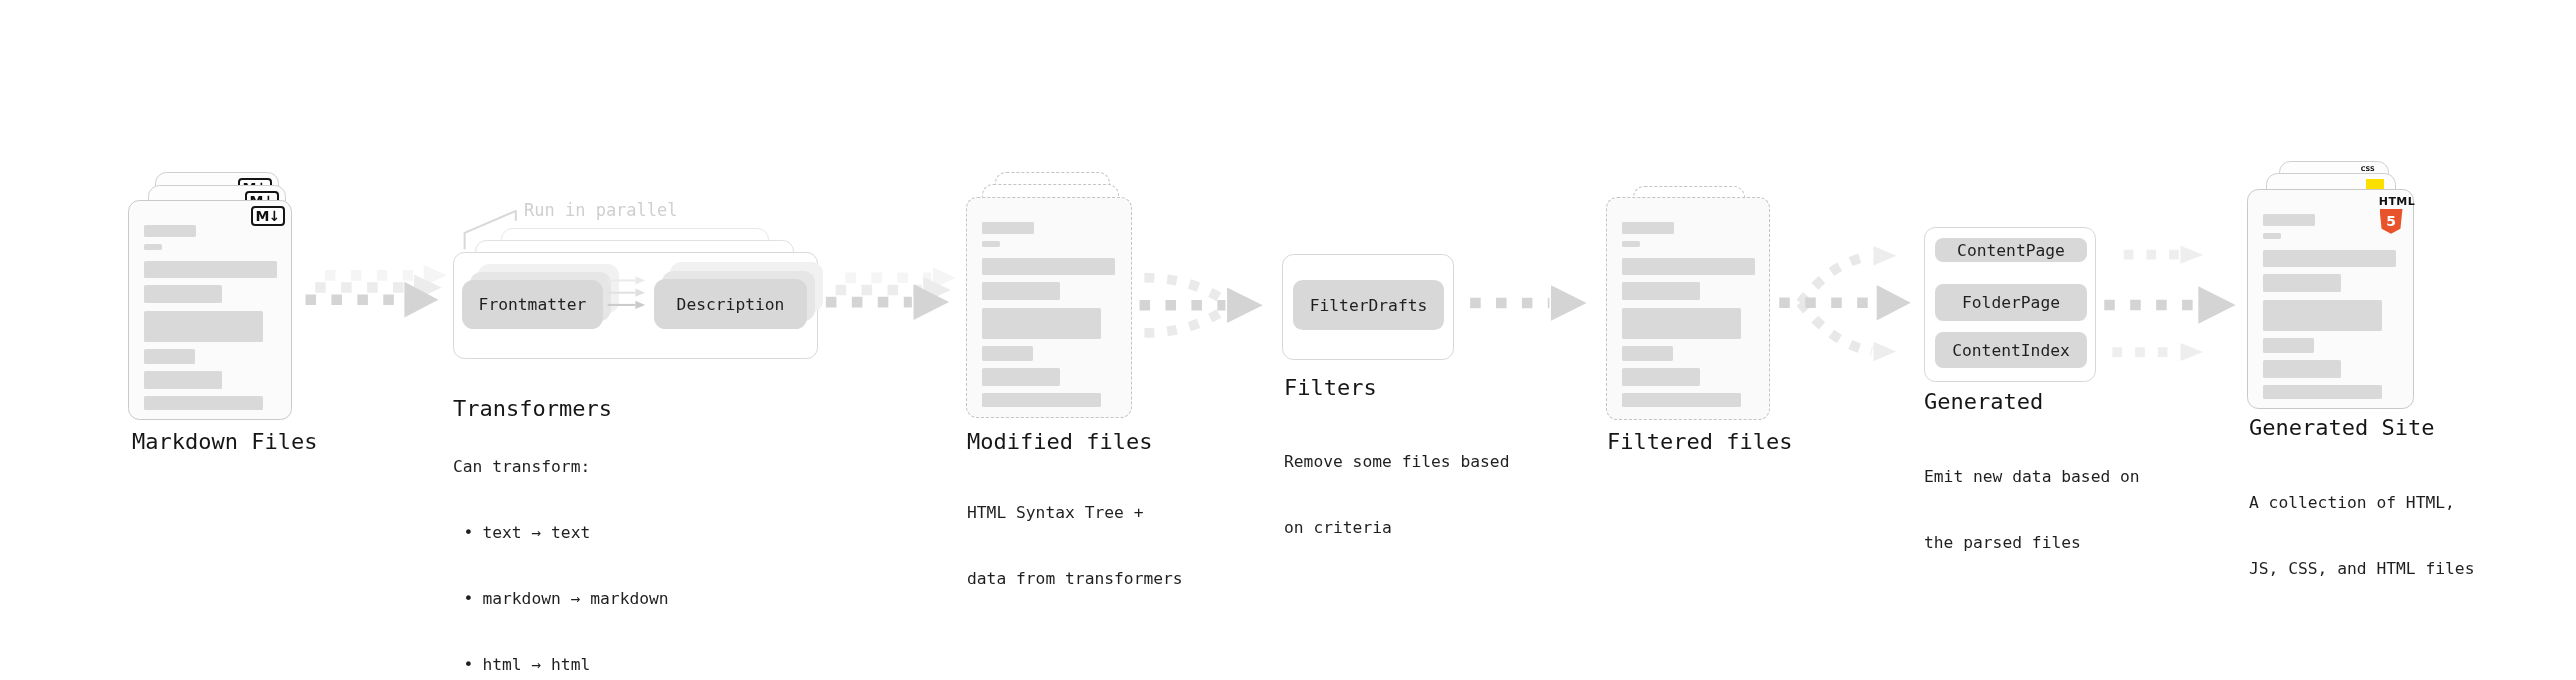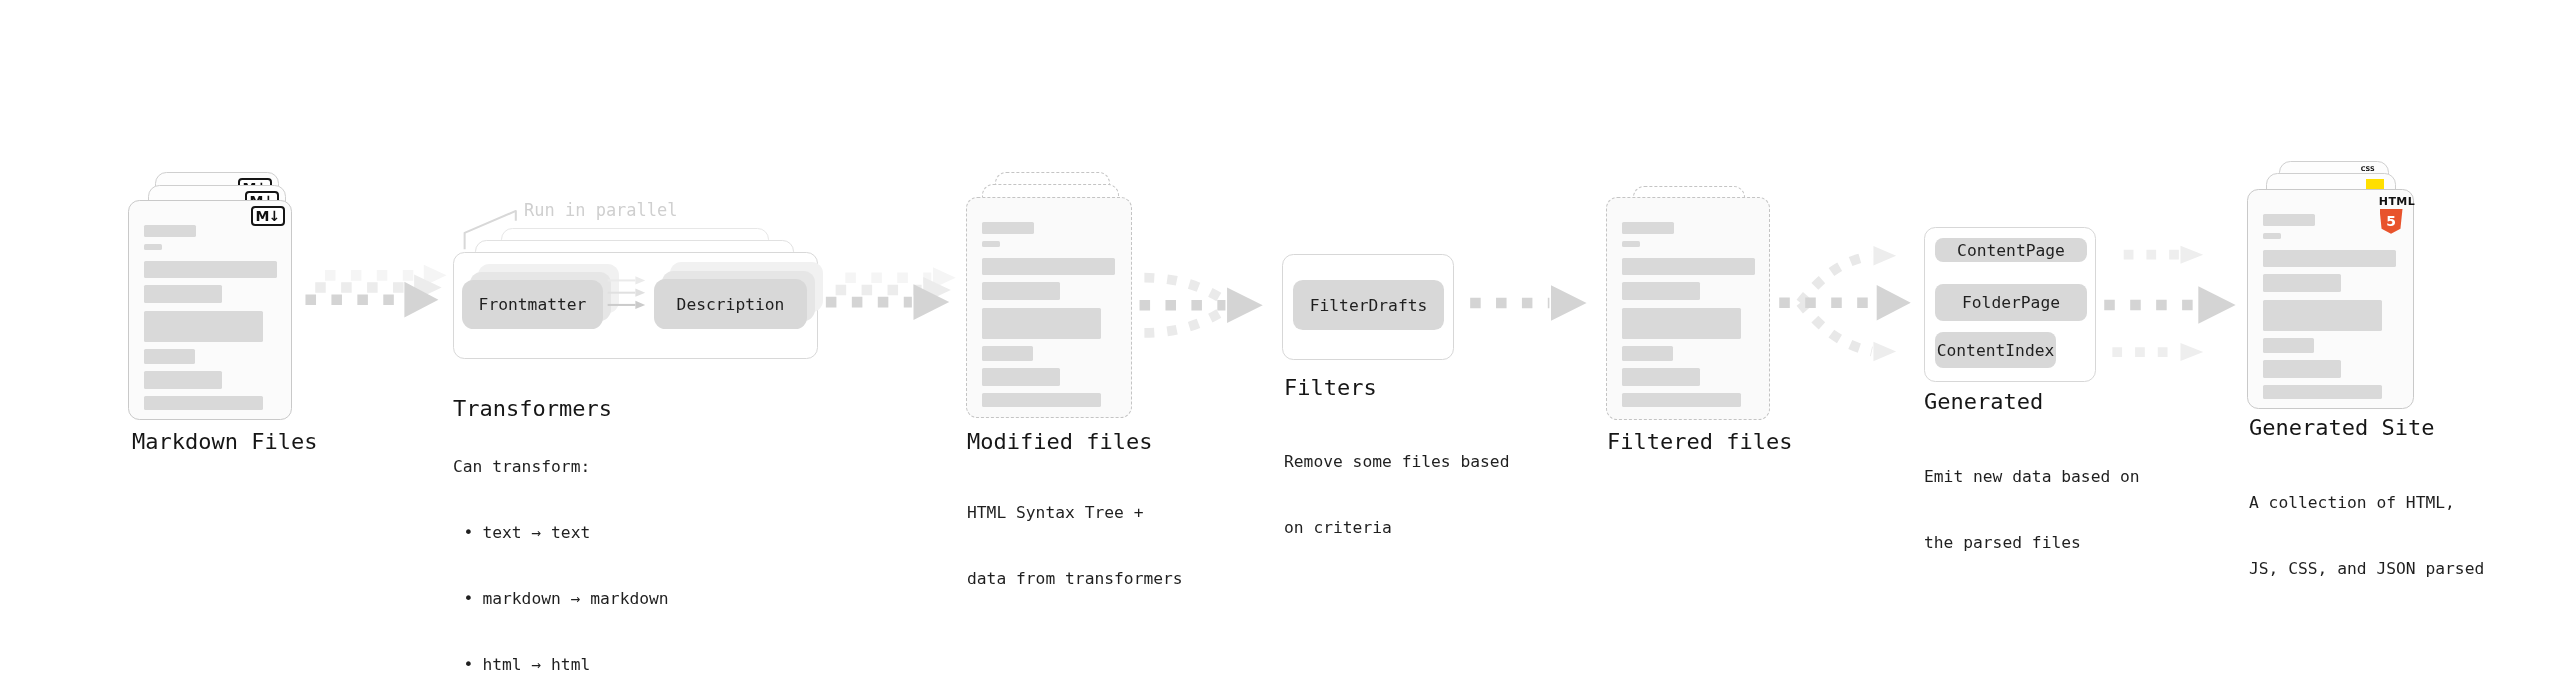--- a/index.html
+++ b/index.html
@@ -205,21 +205,21 @@
     <polygon points="124,54 124,98 166,76" fill="#d4d4d4"></polygon>
   </svg>
 
   <div class="box" style="left:1924px;top:227px;width:172px;height:155px"></div>
   <div class="pill" style="left:1935px;top:238px;width:152px;height:24px;border-radius:8.1px">
     <span>ContentPage</span>
   </div>
   <div class="pill" style="left:1935px;top:284px;width:152px;height:37px;border-radius:8.1px">
     <span>FolderPage</span>
   </div>
-  <div class="pill" style="left:1935px;top:332px;width:121px;height:36px;border-radius:8.1px">
+  <div class="pill" style="left:1935px;top:332px;width:152px;height:36px;border-radius:8.1px">
     <span>ContentIndex</span>
   </div>
   <div class="label-lg" style="left:1924px;top:389px">Generated</div>
   <div class="desc" style="left:1924px;top:422px">
     <div>Emit new data based on</div>
     <div>the parsed files</div>
   </div>
 
   <svg class="abs" style="left:2101px;top:239px" width="146" height="132" viewBox="0 0 180 162">
     <line x1="28" y1="19" x2="96" y2="19" stroke="#eeeeee" stroke-width="12" stroke-dasharray="12 16"></line>
@@ -253,17 +253,17 @@
       <div class="bar" style="width:78px;height:18px"></div>
       <div class="bar" style="width:119px;height:31px"></div>
       <div class="bar" style="width:51px;height:14.6px"></div>
       <div class="bar" style="width:78px;height:18px"></div>
       <div class="bar" style="width:119px;height:14px"></div>
     </div>
   </div>
   <div class="label-lg" style="left:2249px;top:415px">Generated Site</div>
   <div class="desc" style="left:2249px;top:448px">
     <div>A collection of HTML,</div>
-    <div>JS, CSS, and JSON parsed</div>
+    <div>JS, CSS, and HTML files</div>
   </div>
 
 </div>
 
 
 </body></html>

